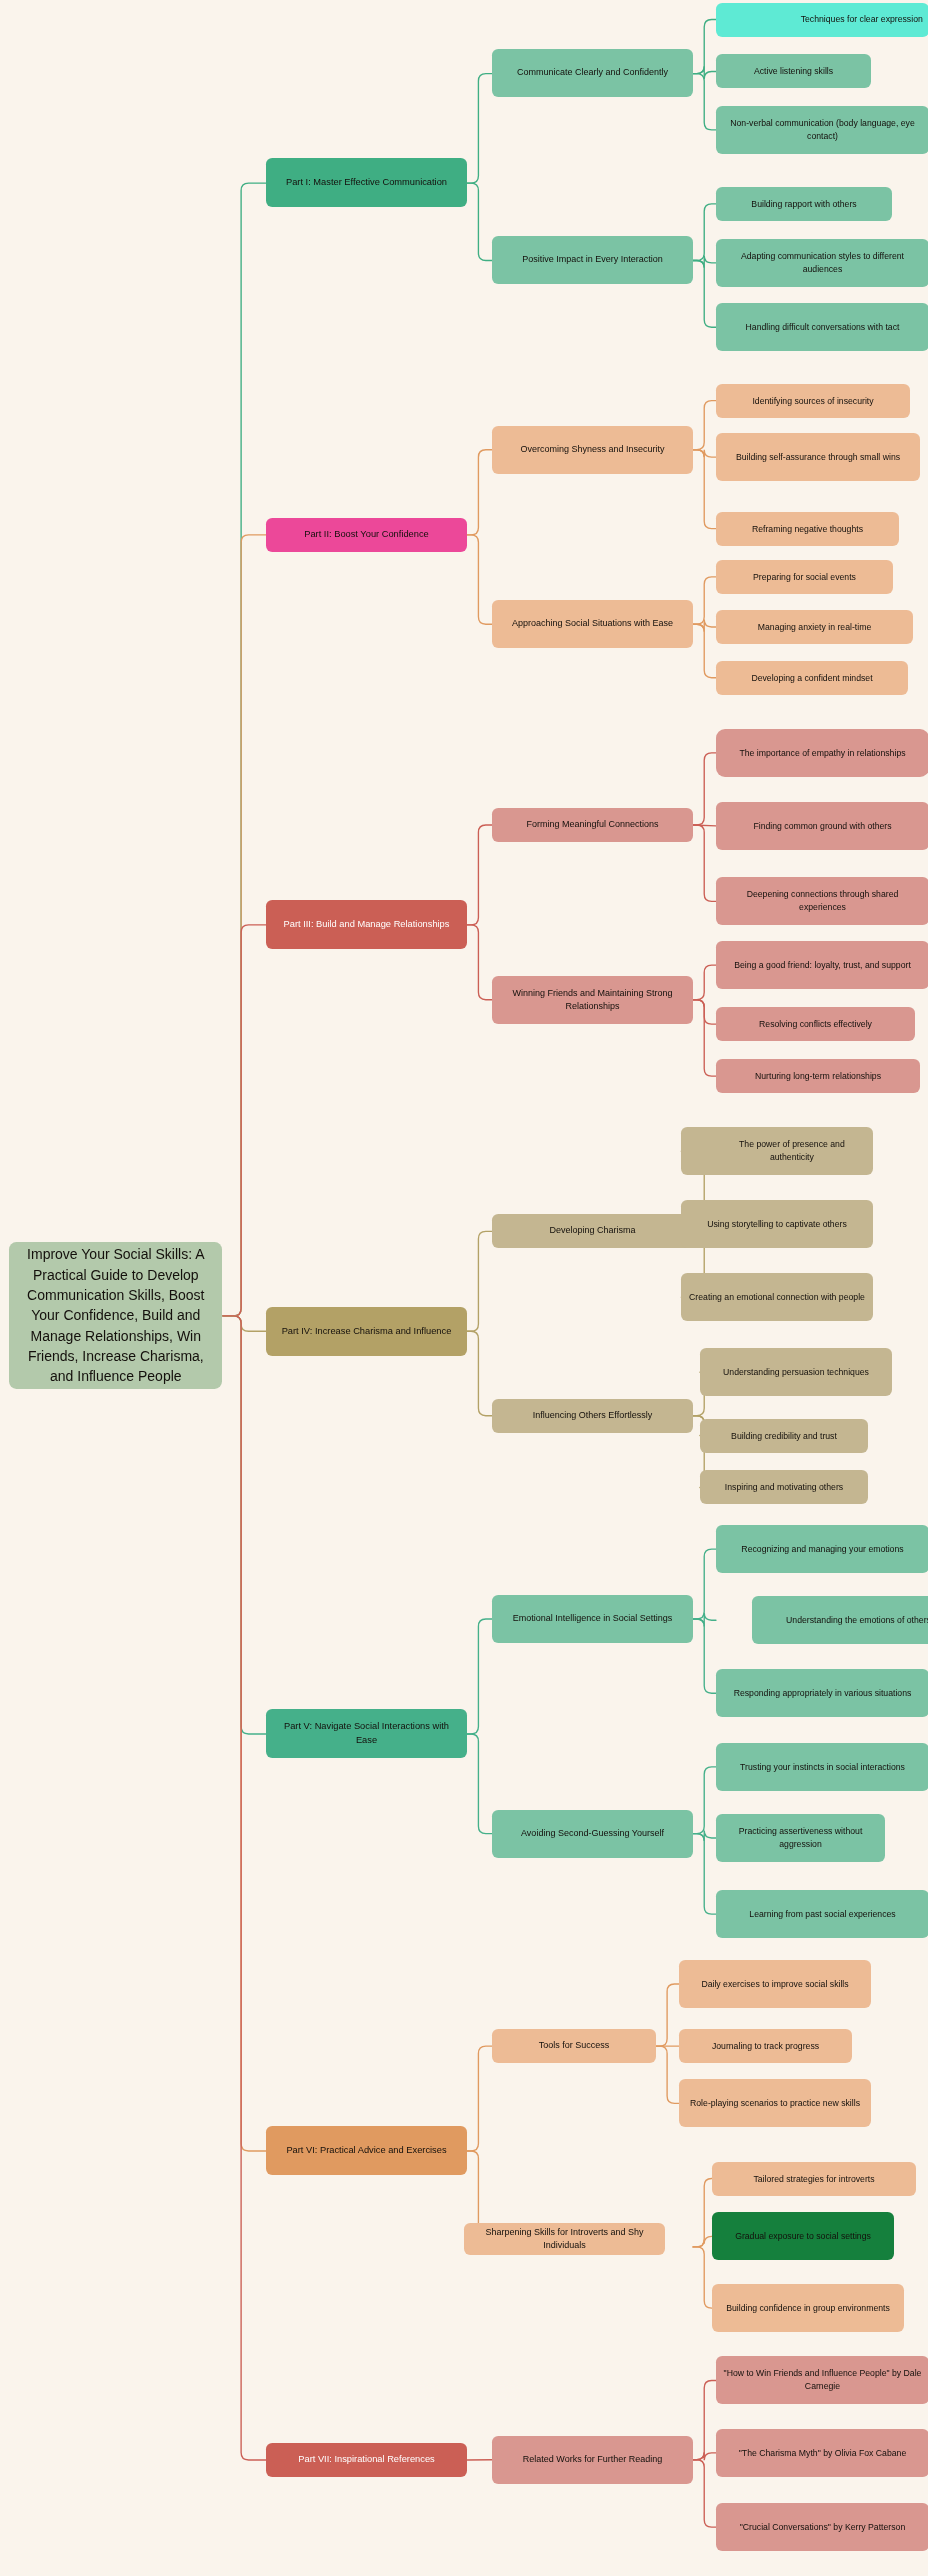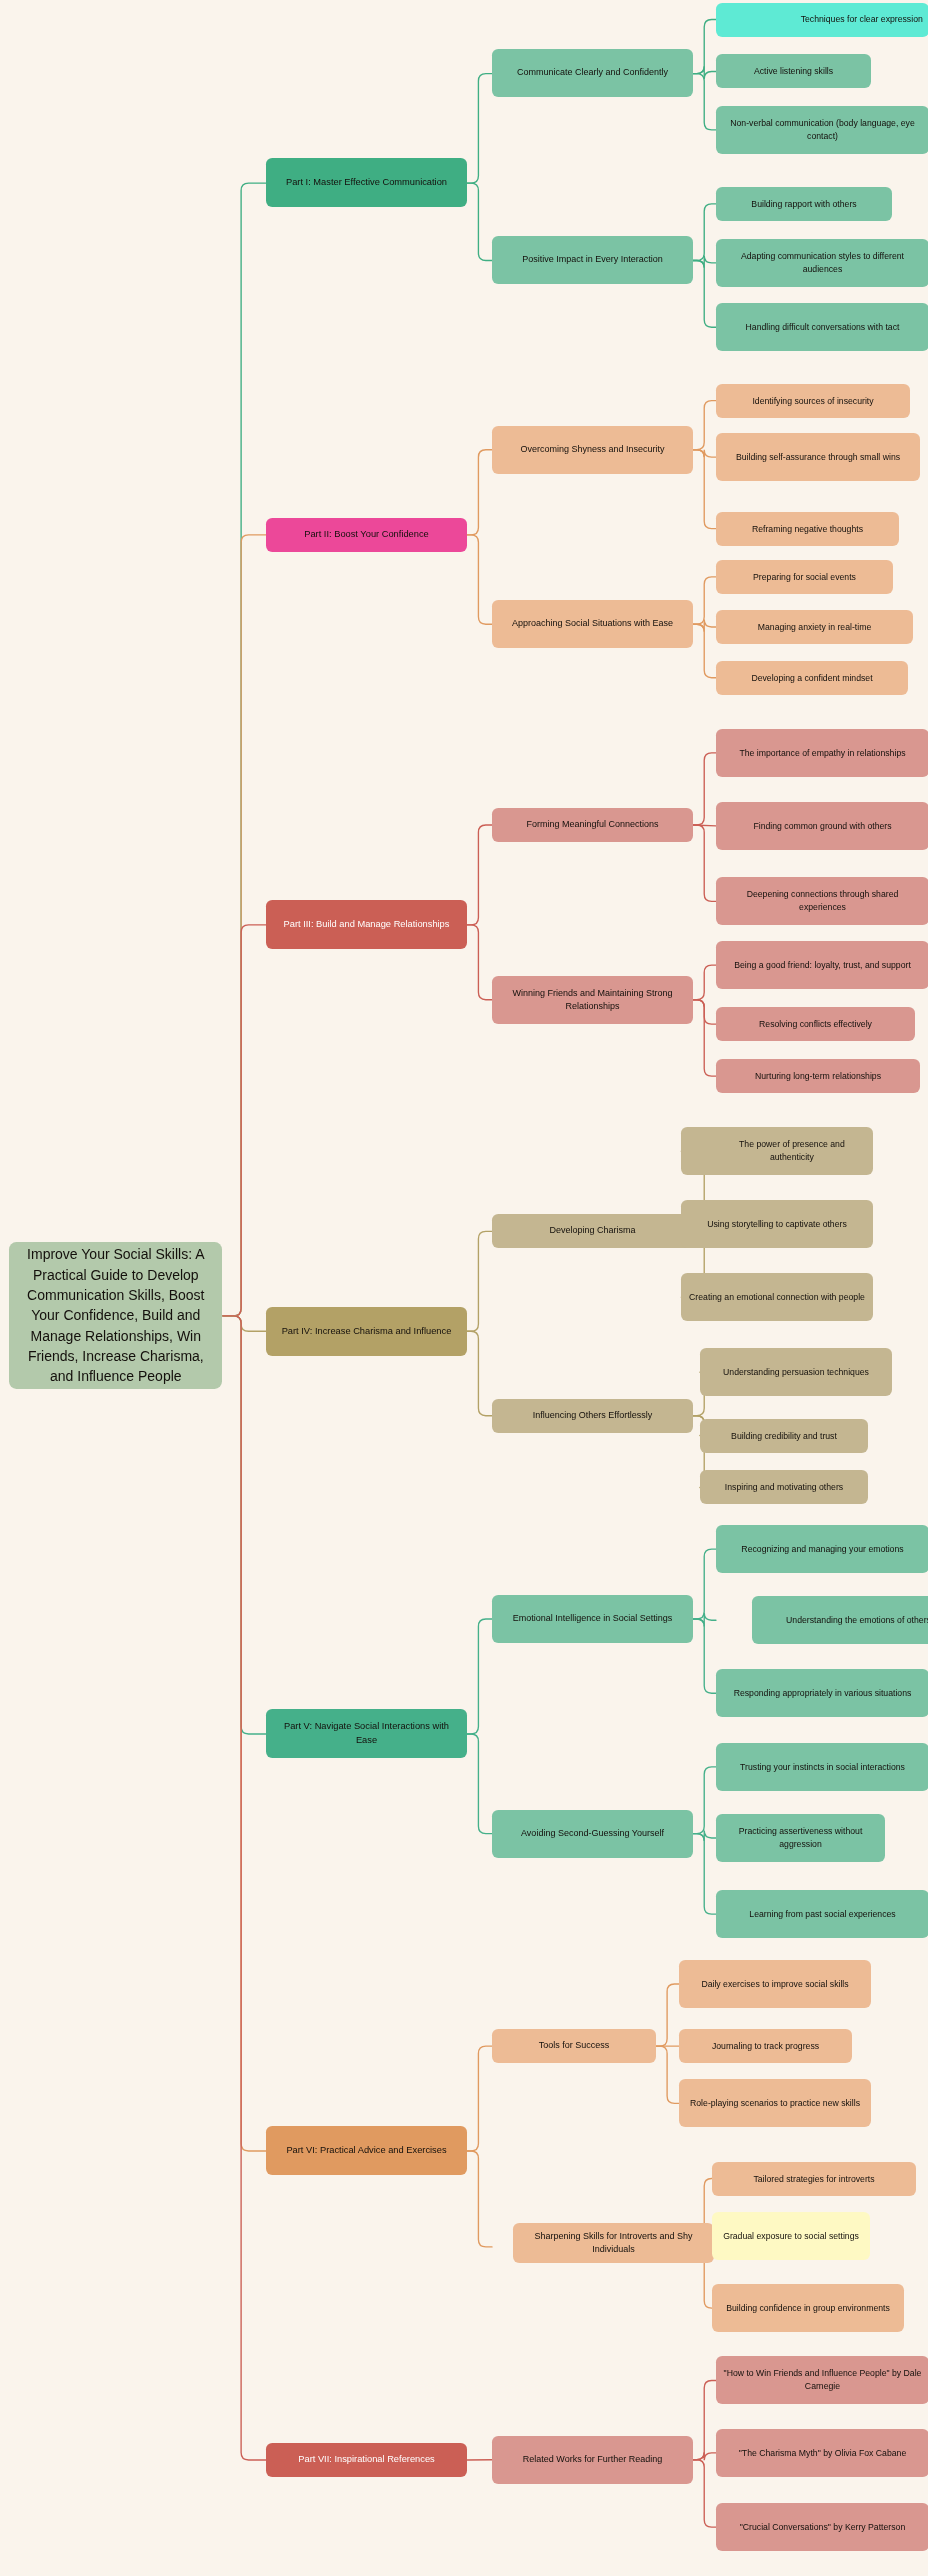--- a/index.html
+++ b/index.html
@@ -137,21 +137,21 @@
     </div>
     <div class="node lvl3" style="left: 716px; top: 661px; width: 192px; height: 34px; background: rgb(237, 187, 149); color: rgb(20, 16, 12);">
       <span>Developing a confident mindset</span>
     </div>
     <div class="node lvl1" style="left: 266px; top: 900px; width: 201px; height: 49px; background: rgb(203, 95, 85); color: rgb(255, 255, 255);">
       <span>Part III: Build and Manage Relationships</span>
     </div>
     <div class="node lvl2" style="left: 492px; top: 808px; width: 201px; height: 34px; background: rgb(217, 151, 144); color: rgb(20, 16, 12);">
       <span>Forming Meaningful Connections</span>
     </div>
-    <div class="node lvl3" style="left: 716px; top: 729px; width: 213px; height: 48px; background: rgb(217, 151, 144); color: rgb(20, 16, 12);">
+    <div class="node lvl3" style="left: 716px; top: 729px; width: 213px; height: 48px; background: rgb(217, 151, 144); color: rgb(20, 16, 12); border-radius: 9px;">
       <span>The importance of empathy in relationships</span>
     </div>
     <div class="node lvl3" style="left: 716px; top: 802px; width: 213px; height: 48px; background: rgb(217, 151, 144); color: rgb(20, 16, 12);">
       <span>Finding common ground with others</span>
     </div>
     <div class="node lvl3" style="left: 716px; top: 877px; width: 213px; height: 48px; background: rgb(217, 151, 144); color: rgb(20, 16, 12);">
       <span>Deepening connections through shared experiences</span>
     </div>
     <div class="node lvl2" style="left: 492px; top: 976px; width: 201px; height: 48px; background: rgb(217, 151, 144); color: rgb(20, 16, 12);">
       <span>Winning Friends and Maintaining Strong Relationships</span>
@@ -227,27 +227,27 @@
     </div>
     <div class="node lvl3" style="left: 679px; top: 1960px; width: 192px; height: 48px; background: rgb(237, 187, 149); color: rgb(20, 16, 12);">
       <span>Daily exercises to improve social skills</span>
     </div>
     <div class="node lvl3" style="left: 679px; top: 2029px; width: 173px; height: 34px; background: rgb(237, 187, 149); color: rgb(20, 16, 12);">
       <span>Journaling to track progress</span>
     </div>
     <div class="node lvl3" style="left: 679px; top: 2079px; width: 192px; height: 48px; background: rgb(237, 187, 149); color: rgb(20, 16, 12);">
       <span>Role-playing scenarios to practice new skills</span>
     </div>
-    <div class="node lvl2" style="left: 513px; top: 2223px; width: 201px; height: 40px; background: rgb(237, 187, 149); color: rgb(20, 16, 12);">
+    <div class="node lvl2" style="left: 464px; top: 2223px; width: 201px; height: 32px; background: rgb(237, 187, 149); color: rgb(20, 16, 12);">
       <span>Sharpening Skills for Introverts and Shy Individuals</span>
     </div>
     <div class="node lvl3" style="left: 712px; top: 2162px; width: 204px; height: 34px; background: rgb(237, 187, 149); color: rgb(20, 16, 12);">
       <span>Tailored strategies for introverts</span>
     </div>
-    <div class="node lvl3" style="left: 712px; top: 2212px; width: 158px; height: 48px; background: #fef9c3; color: rgb(20, 16, 12);">
+    <div class="node lvl3" style="left: 712px; top: 2212px; width: 182px; height: 48px; background: #15803d; color: rgb(20, 16, 12);">
       <span>Gradual exposure to social settings</span>
     </div>
     <div class="node lvl3" style="left: 712px; top: 2284px; width: 192px; height: 48px; background: rgb(237, 187, 149); color: rgb(20, 16, 12);">
       <span>Building confidence in group environments</span>
     </div>
     <div class="node lvl1" style="left: 266px; top: 2443px; width: 201px; height: 34px; background: rgb(203, 95, 85); color: rgb(255, 255, 255);">
       <span>Part VII: Inspirational References</span>
     </div>
     <div class="node lvl2" style="left: 492px; top: 2436px; width: 201px; height: 48px; background: rgb(217, 151, 144); color: rgb(20, 16, 12);">
       <span>Related Works for Further Reading</span>

